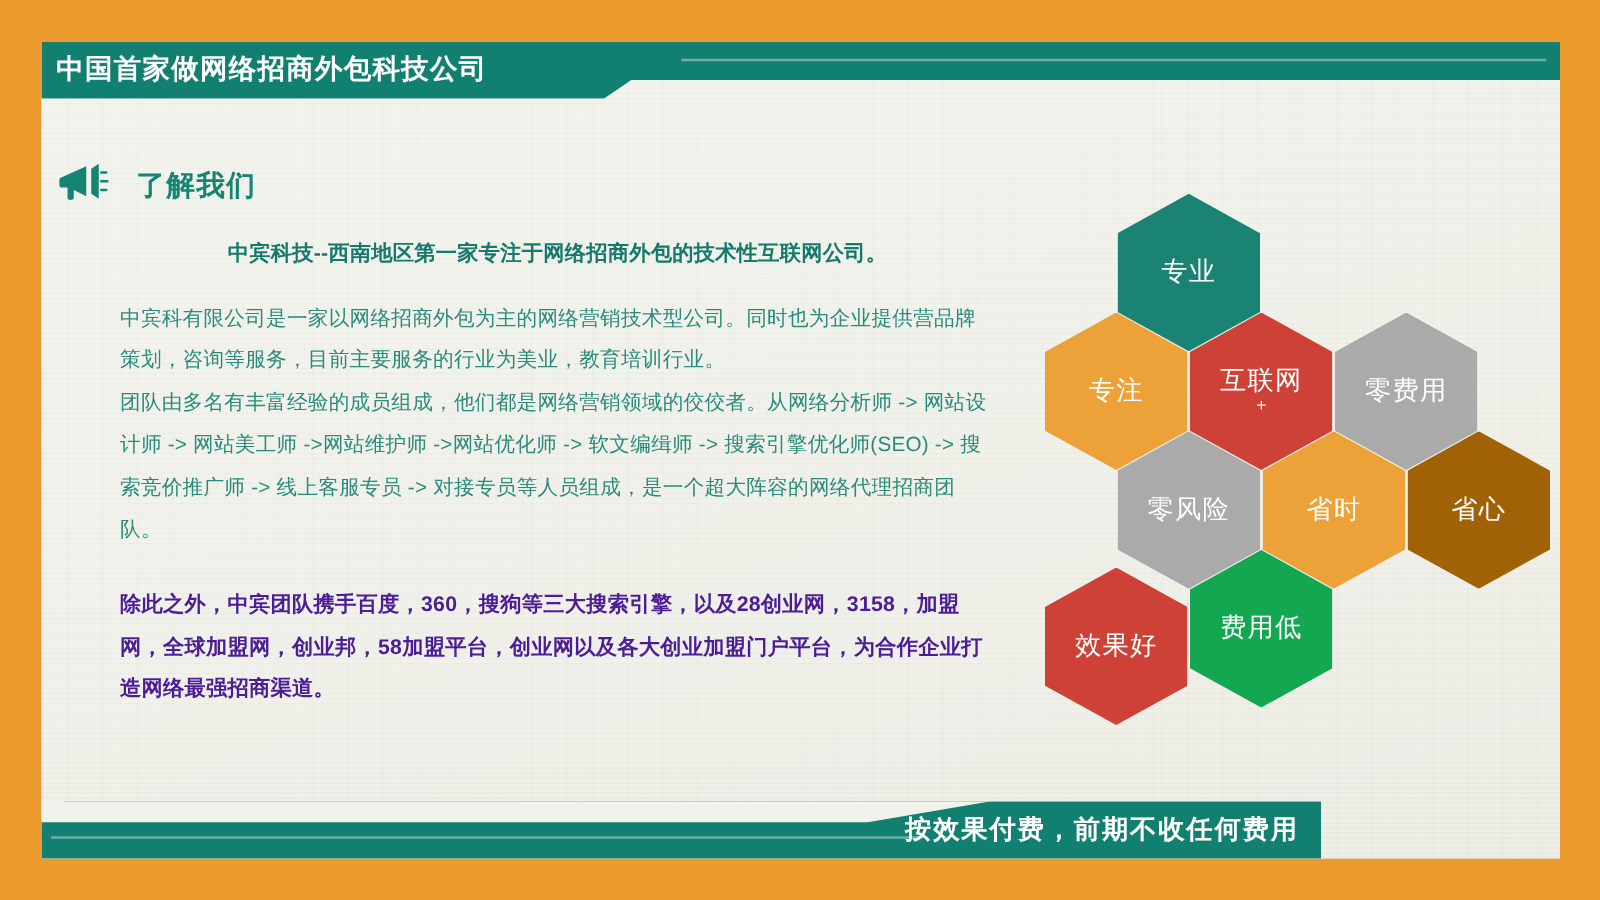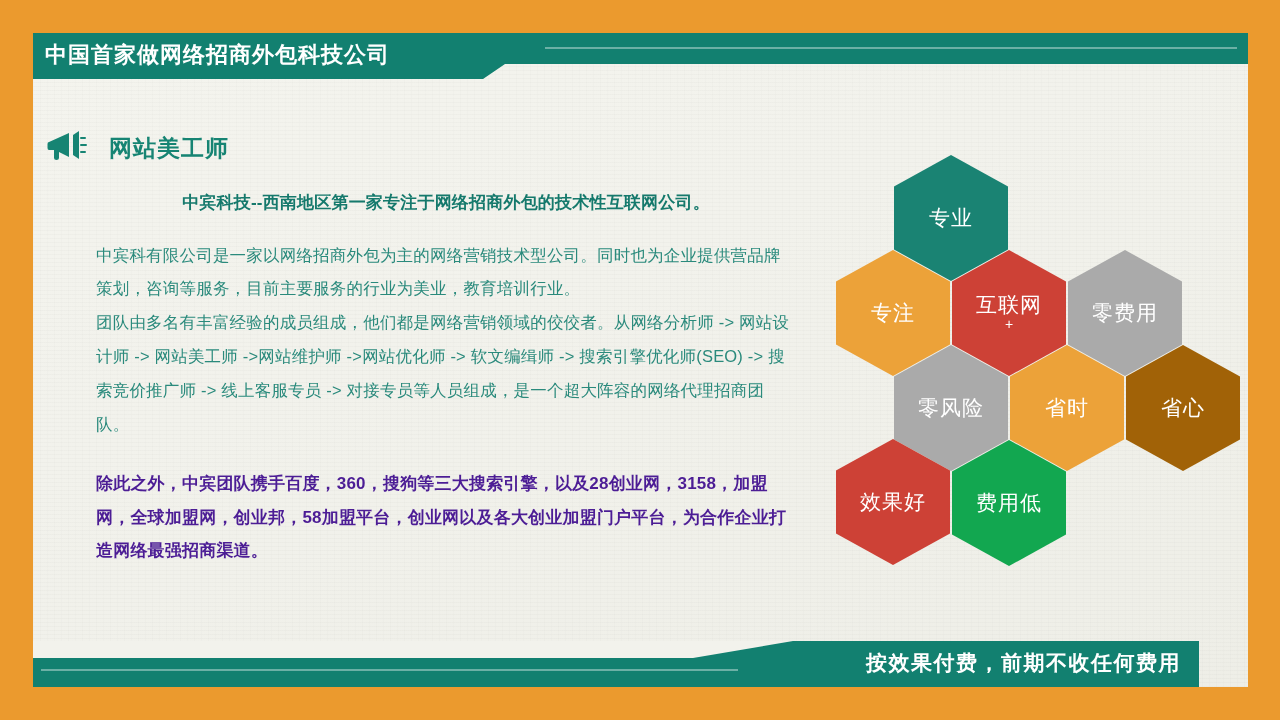--- a/index.html
+++ b/index.html
@@ -133,21 +133,21 @@
     line-height: 1.12;
     text-align: center;
     letter-spacing: 1px;
   }
   .hex .sub { font-size: 14px; margin-top: 1px; letter-spacing: 0; }
 
   
   .footer-band {
     position: absolute;
     left: 33px; top: 641px;
-    width: 1166px; height: 46px;
+    width: 1024px; height: 46px;
     overflow: hidden;
   }
   .footer-shape {
     position: absolute; inset: 0;
     background: #128070;
     clip-path: polygon(
       0 15px,
       18px 0px,
       100% 0,
       100% 100%,
@@ -197,21 +197,21 @@
   </div>
 
   <div class="section-head">
     <span class="megaphone-icon">
       <svg width="40" height="30" viewBox="0 0 40 30" aria-hidden="true">
         <path d="M2 11 L22 2 L22 26 L12 21 L12 27 Q12 29 9.5 29 Q7 29 7 27 L7 19 L2 19 Q0.5 19 0.5 17 L0.5 13 Q0.5 11 2 11 Z" fill="#168473"></path>
         <path d="M26 4 L26 24 L32 28 L32 0 Z" fill="#168473"></path>
         <path d="M34 7 L38 7 M34 14 L39 14 M34 21 L38 21" stroke="#168473" stroke-width="2" stroke-linecap="round" fill="none"></path>
       </svg>
     </span>
-    <span class="section-title">网站美工师</span>
+    <span class="section-title">了解我们</span>
   </div>
 
   <div class="text-col">
     <div class="lead">中宾科技--西南地区第一家专注于网络招商外包的技术性互联网公司。</div>
     <div class="para">中宾科有限公司是一家以网络招商外包为主的网络营销技术型公司。同时也为企业提供营品牌策划，咨询等服务，目前主要服务的行业为美业，教育培训行业。</div>
     <div class="para-tight">团队由多名有丰富经验的成员组成，他们都是网络营销领域的佼佼者。从网络分析师 -&gt; 网站设计师 -&gt; 网站美工师 -&gt;网站维护师 -&gt;网站优化师 -&gt; 软文编缉师 -&gt; 搜索引擎优化师(SEO) -&gt; 搜索竞价推广师 -&gt; 线上客服专员 -&gt; 对接专员等人员组成，是一个超大阵容的网络代理招商团队。</div>
     <div class="closing">除此之外，中宾团队携手百度，360，搜狗等三大搜索引擎，以及28创业网，3158，加盟网，全球加盟网，创业邦，58加盟平台，创业网以及各大创业加盟门户平台，为合作企业打造网络最强招商渠道。</div>
   </div>
 
   <div class="hex-cluster">
@@ -230,21 +230,21 @@
       </div>
       <div class="hex" style="left: 58px; top: 190px; background: rgb(170, 170, 170);">
         <span>零风险</span>
       </div>
       <div class="hex" style="left: 174px; top: 190px; background: rgb(236, 162, 57);">
         <span>省时</span>
       </div>
       <div class="hex" style="left: 290px; top: 190px; background: #a16207;">
         <span>省心</span>
       </div>
-      <div class="hex" style="left: 0px; top: 284px; background: rgb(205, 65, 54);">
+      <div class="hex" style="left: 0px; top: 299px; background: rgb(205, 65, 54);">
         <span>效果好</span>
       </div>
       <div class="hex" style="left: 116px; top: 285px; background: rgb(18, 167, 80);">
         <span>费用低</span>
       </div>
     </div>
 
   <div class="footer-band">
     <div class="footer-shape"></div>
     <div class="footer-step"></div>

